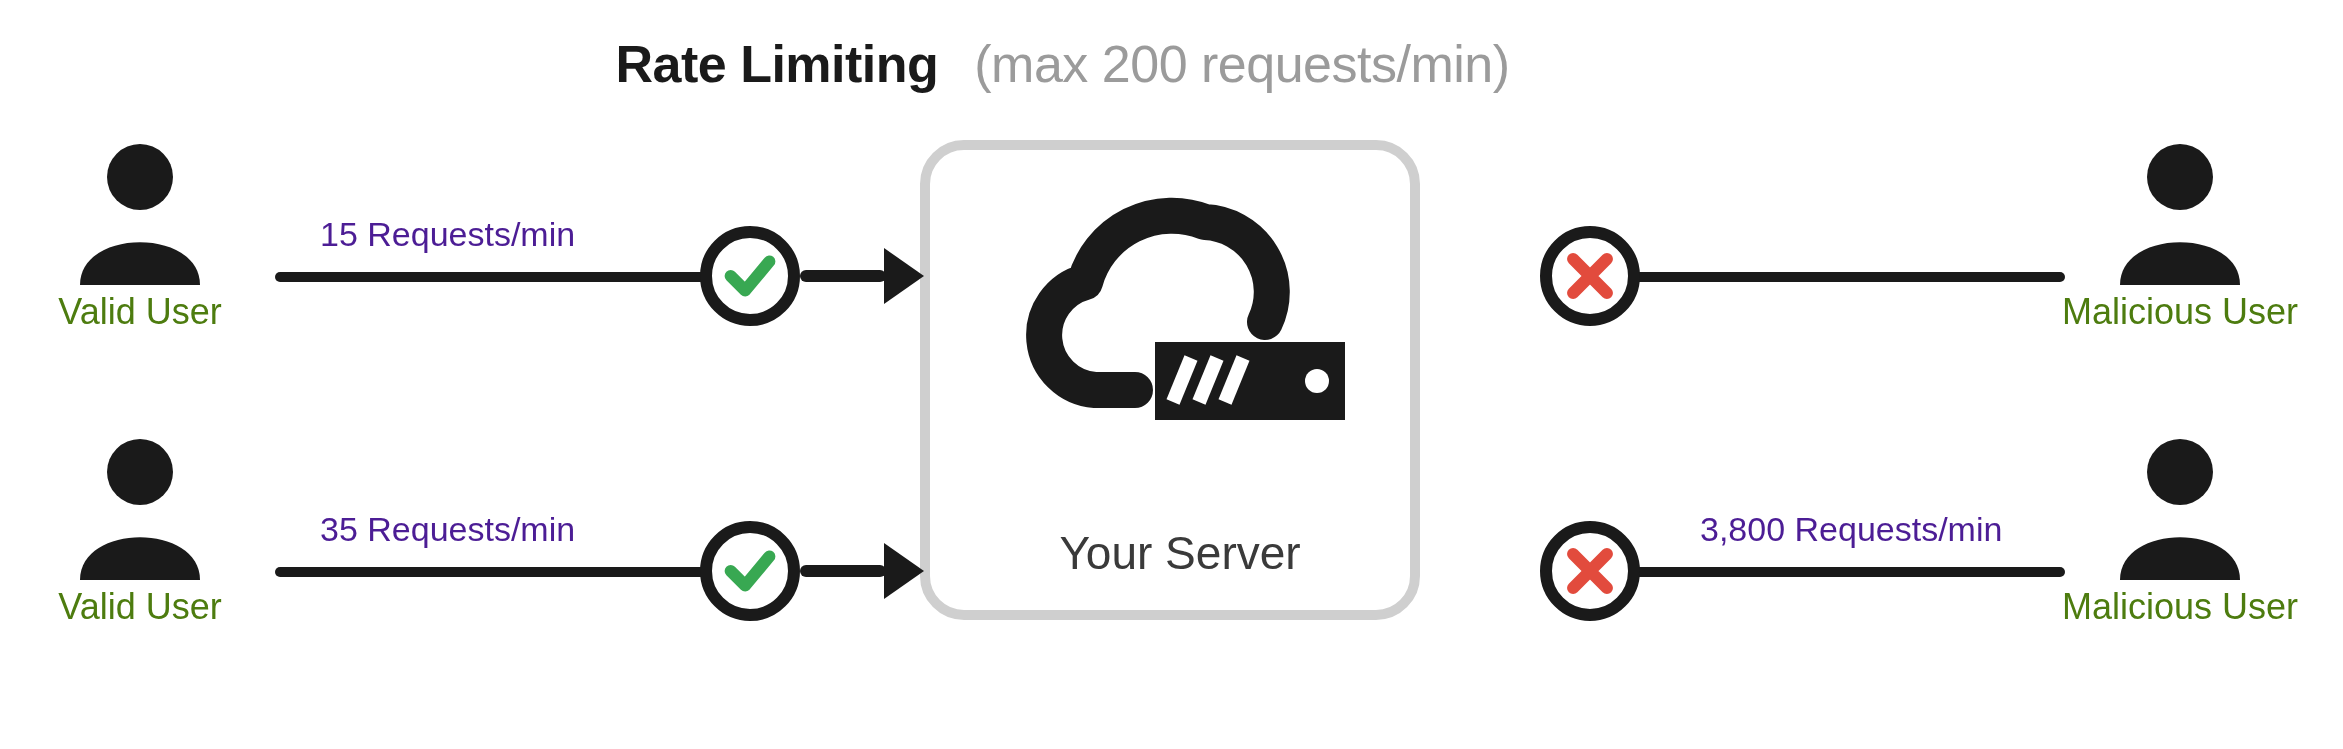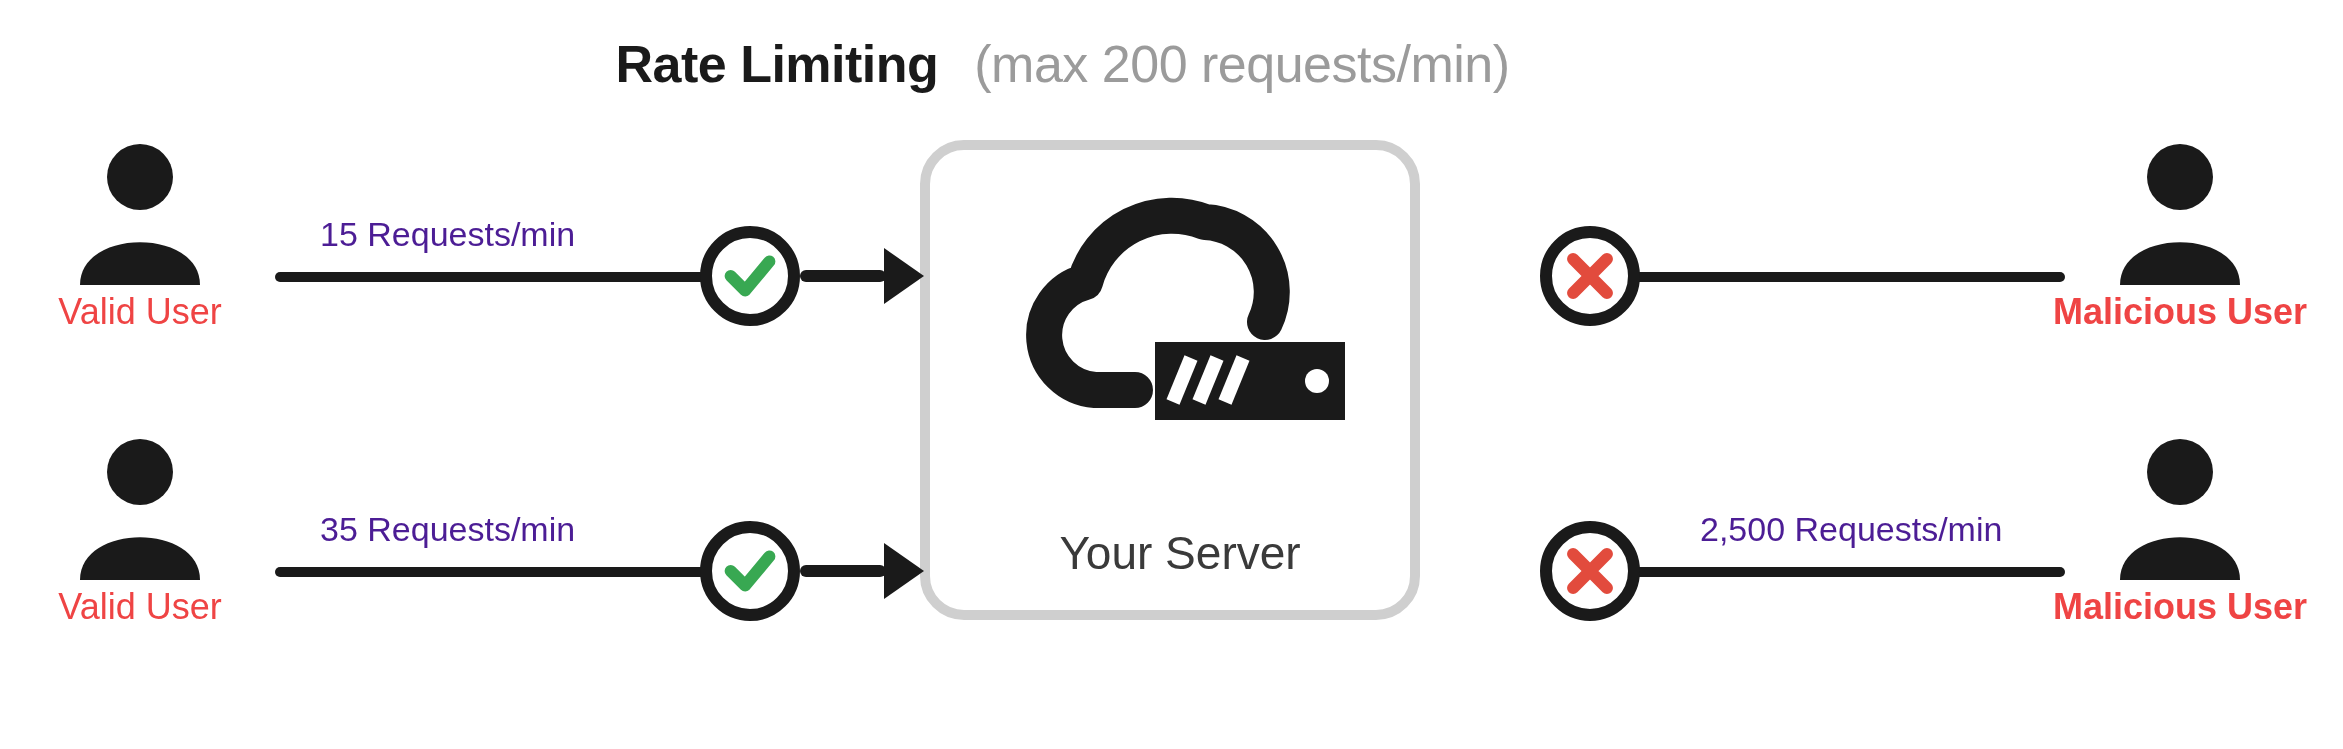--- a/index.html
+++ b/index.html
@@ -48,27 +48,26 @@
     text-align: center;
   }
   .user svg.person {
     width: 150px;
     height: 150px;
     display: block;
     margin: 0 auto;
   }
   .user .label {
     font-size: 36px;
-    color: #ef4444;
+    color: #4d7c0f;
     margin-top: 6px;
     white-space: nowrap;
   }
   .user.right .label {
     text-align: center;
-    font-weight: bold;
   }
   .user.right { width: 260px; }
 
   
   .rate {
     position: absolute;
     font-size: 34px;
     color: #4c1d95;
     white-space: nowrap;
   }
@@ -255,21 +254,21 @@
     </div>
   </div>
 
   <div class="user right node" style="left:2050px; top:430px;">
     <svg class="person" viewBox="0 0 100 100">
       <circle cx="50" cy="28" r="22" fill="#1a1a1a"></circle>
       <path d="M10 100 C10 62 90 62 90 100 Z" fill="#1a1a1a"></path>
     </svg>
     <div class="label">Malicious User</div>
   </div>
-  <div class="rate" style="left:1700px; top:510px;">2,500 Requests/min</div>
+  <div class="rate" style="left:1700px; top:510px;">3,800 Requests/min</div>
   <div class="hline" style="left:1610px; top:567px; width:455px;"></div>
   <div class="badge" style="left:1540px; top:521px;">
     <div class="ring"></div>
     <div class="mark">
       <svg viewBox="0 0 24 24">
         <path d="M5 5 L19 19 M19 5 L5 19" fill="none" stroke="#e24b3d" stroke-width="5" stroke-linecap="round"></path>
       </svg>
     </div>
   </div>
 

